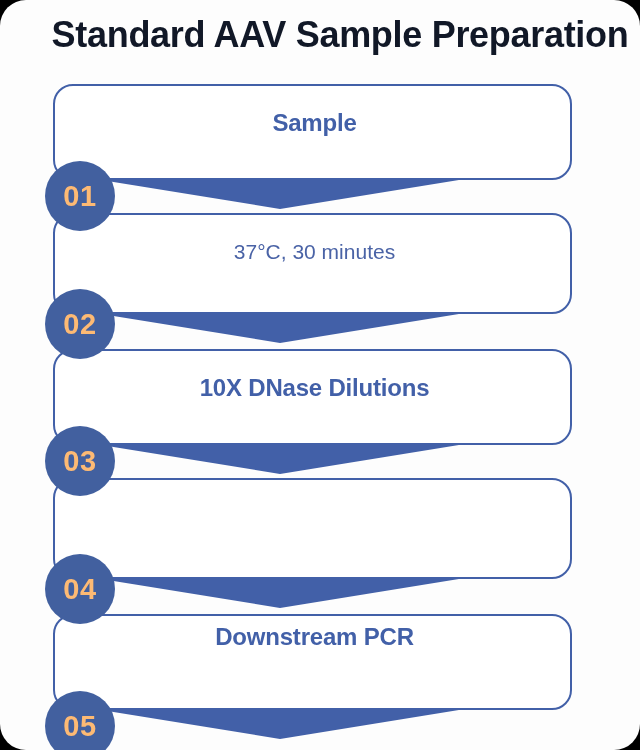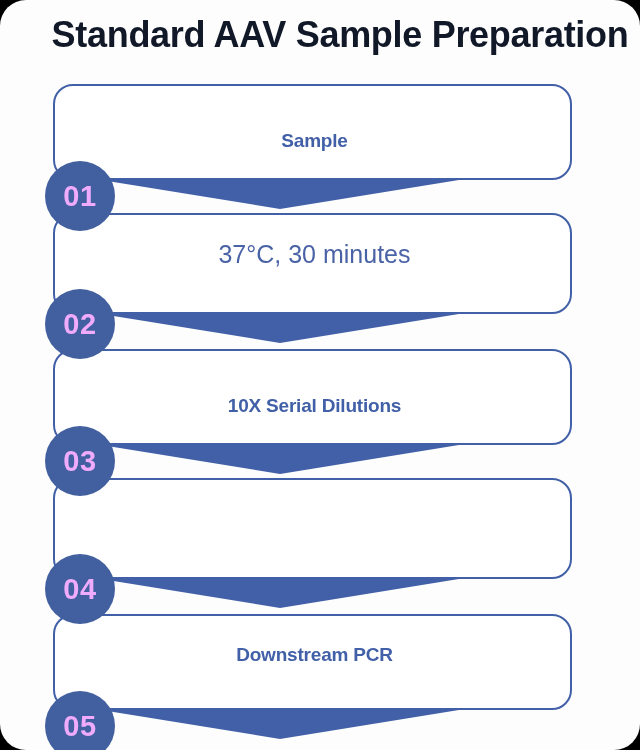--- a/index.html
+++ b/index.html
@@ -63,46 +63,45 @@
 
   .step-text {
     position: absolute;
     left: 110px;
     width: 409px;
     text-align: center;
     box-sizing: border-box;
   }
 
   .step-label {
-    font-size: 19px;
+    font-size: 24px;
     font-weight: bold;
     color: #4260A8;
     line-height: 1.12;
     letter-spacing: -0.2px;
     white-space: nowrap;
-    margin-top: 20px;
   }
 
   .step-sub {
-    font-size: 25px;
+    font-size: 21px;
     font-weight: normal;
     color: #4a63a6;
     line-height: 1.2;
     margin-top: 2px;
     white-space: nowrap;
   }
 
   .step-badge {
     position: absolute;
     left: 45px;
     width: 70px;
     height: 70px;
     border-radius: 50%;
     background: #42609F;
-    color: #f0abfc;
+    color: #fdba74;
     font-size: 29px;
     font-weight: bold;
     display: flex;
     align-items: center;
     justify-content: center;
     letter-spacing: 0.5px;
     z-index: 3;
   }
 
   .connector {
@@ -172,21 +171,21 @@
         <svg width="370" height="30" viewBox="0 0 370 30">
           <polygon points="0,0 370,0 185,30" fill="#4260A8"></polygon>
         </svg>
       </div>
     </div>
 
     <div class="step-block">
       <div class="step-box b3"></div>
       <div class="step-badge g3">03</div>
       <div class="step-text t3">
-        <div class="step-label">10X Serial Dilutions</div>
+        <div class="step-label">10X DNase Dilutions</div>
       </div>
       <div class="connector c3">
         <svg width="370" height="30" viewBox="0 0 370 30">
           <polygon points="0,0 370,0 185,30" fill="#4260A8"></polygon>
         </svg>
       </div>
     </div>
 
     <div class="step-block">
       <div class="step-box b4"></div>

